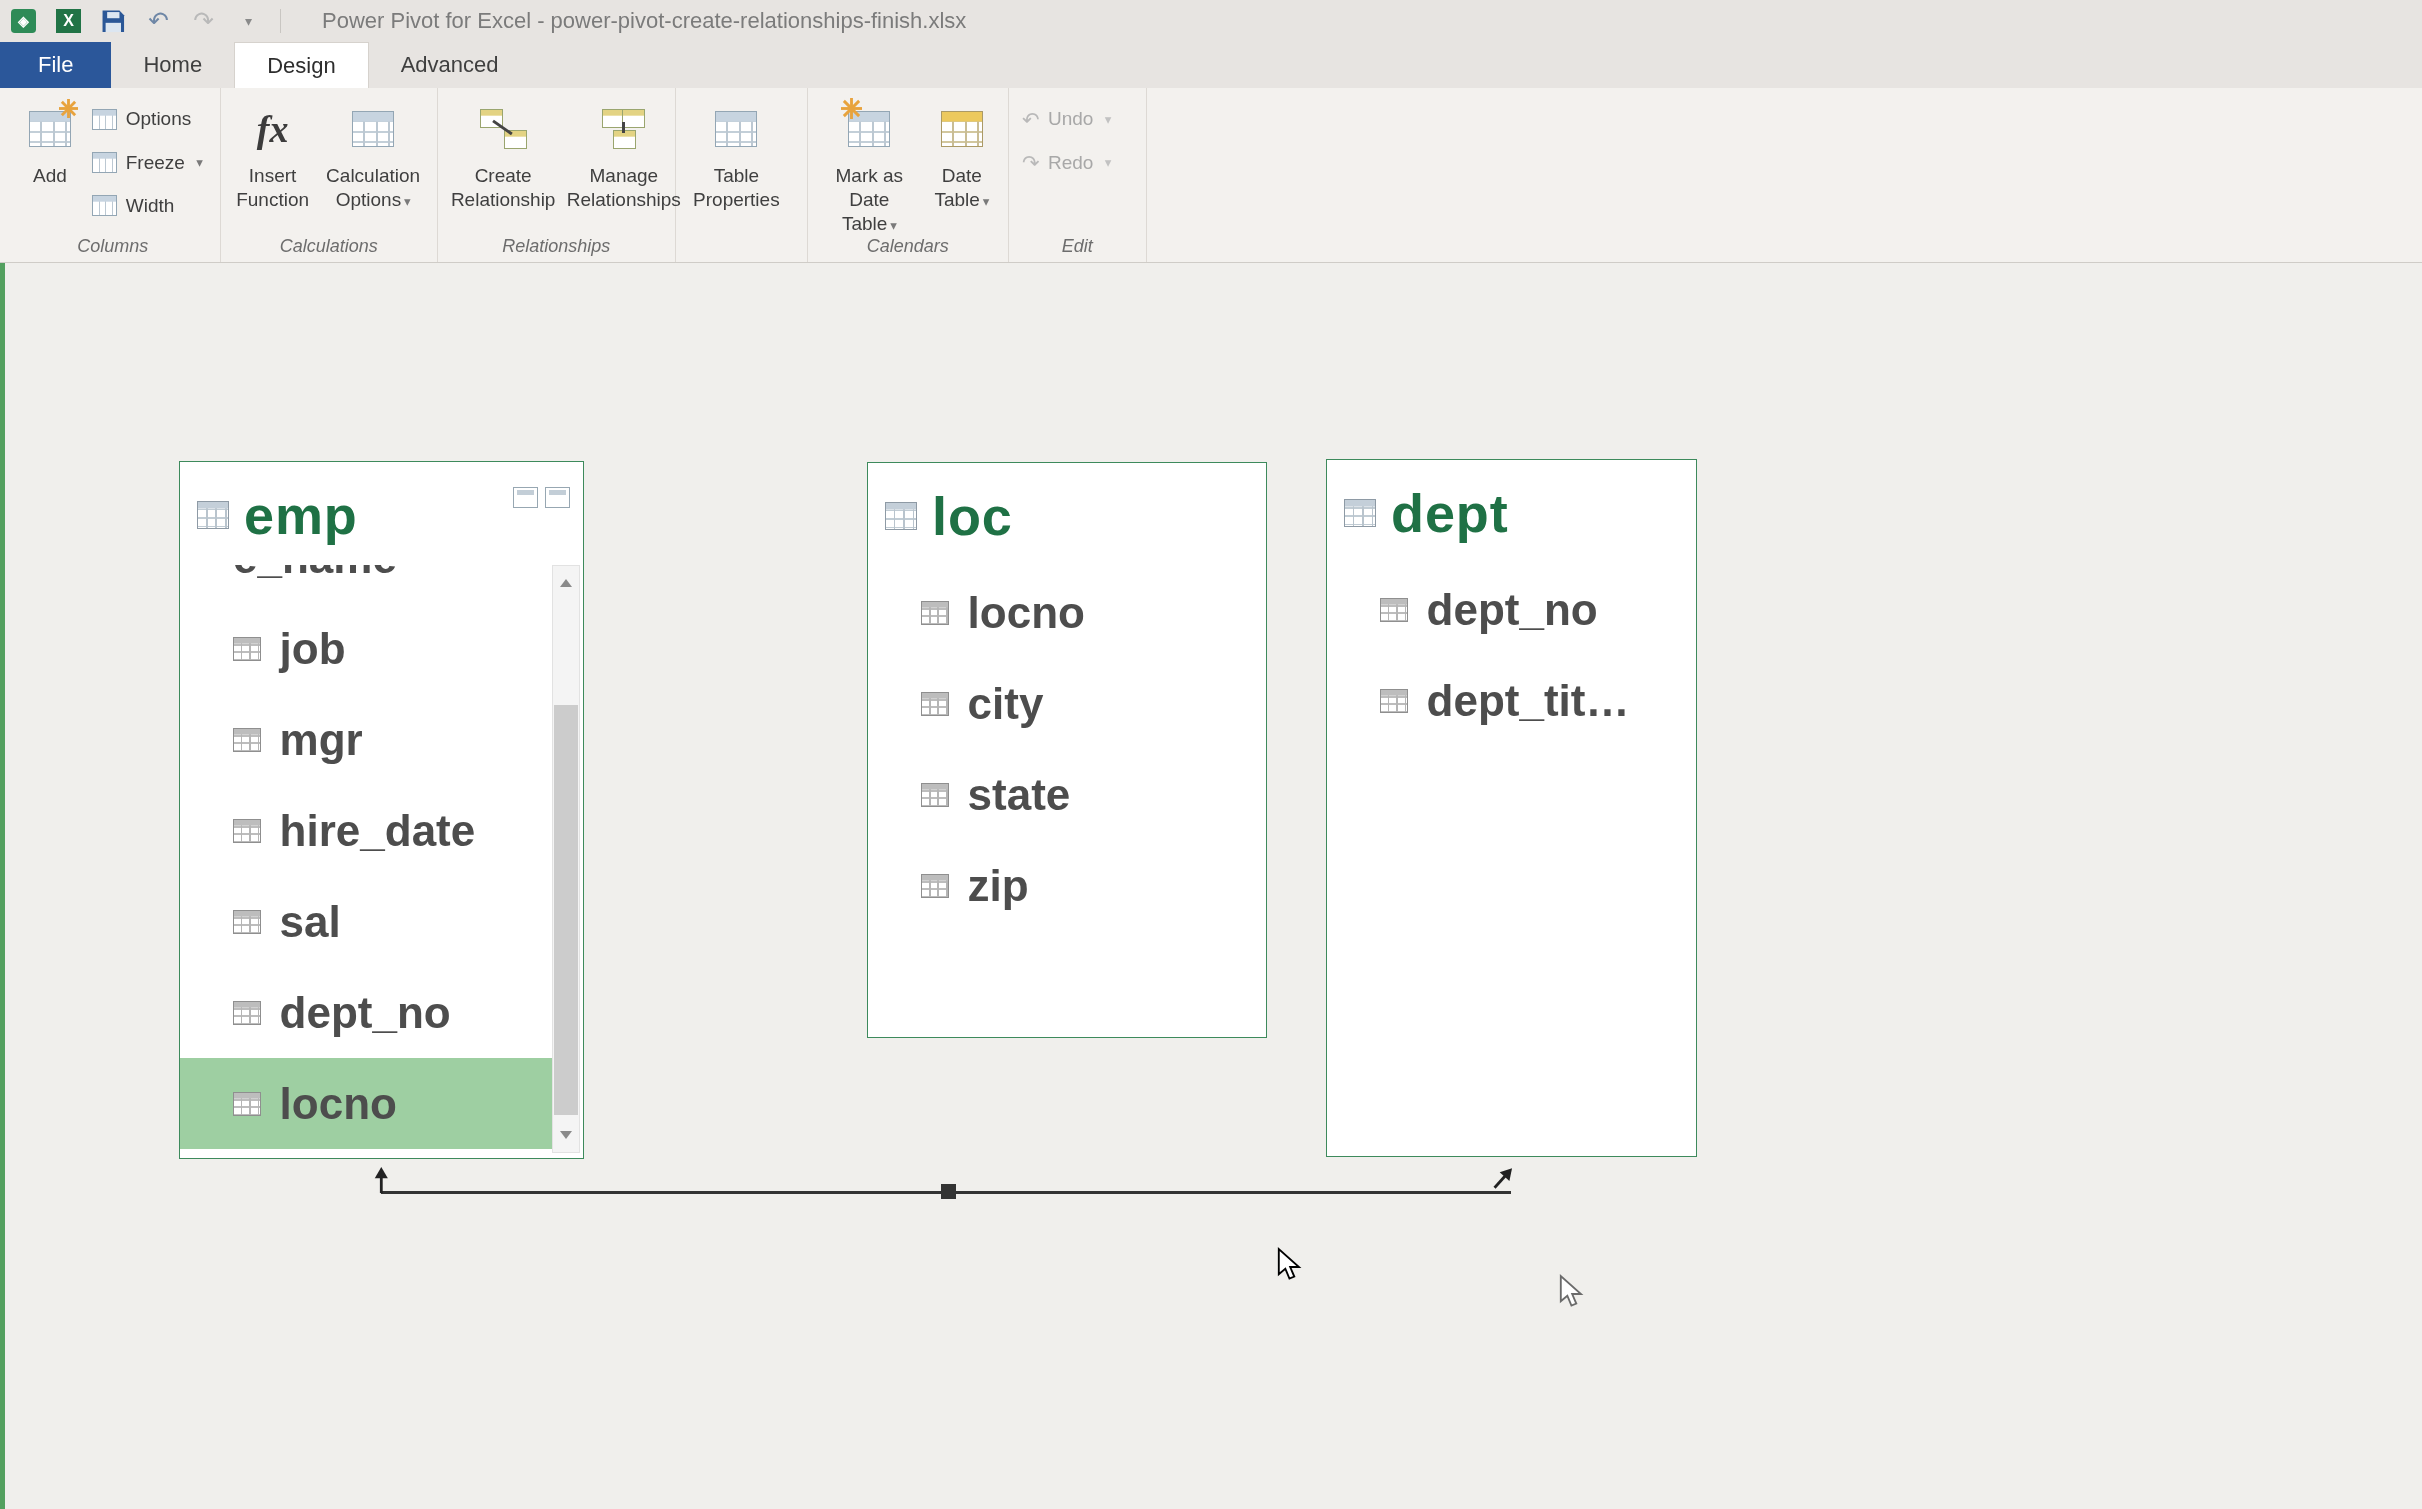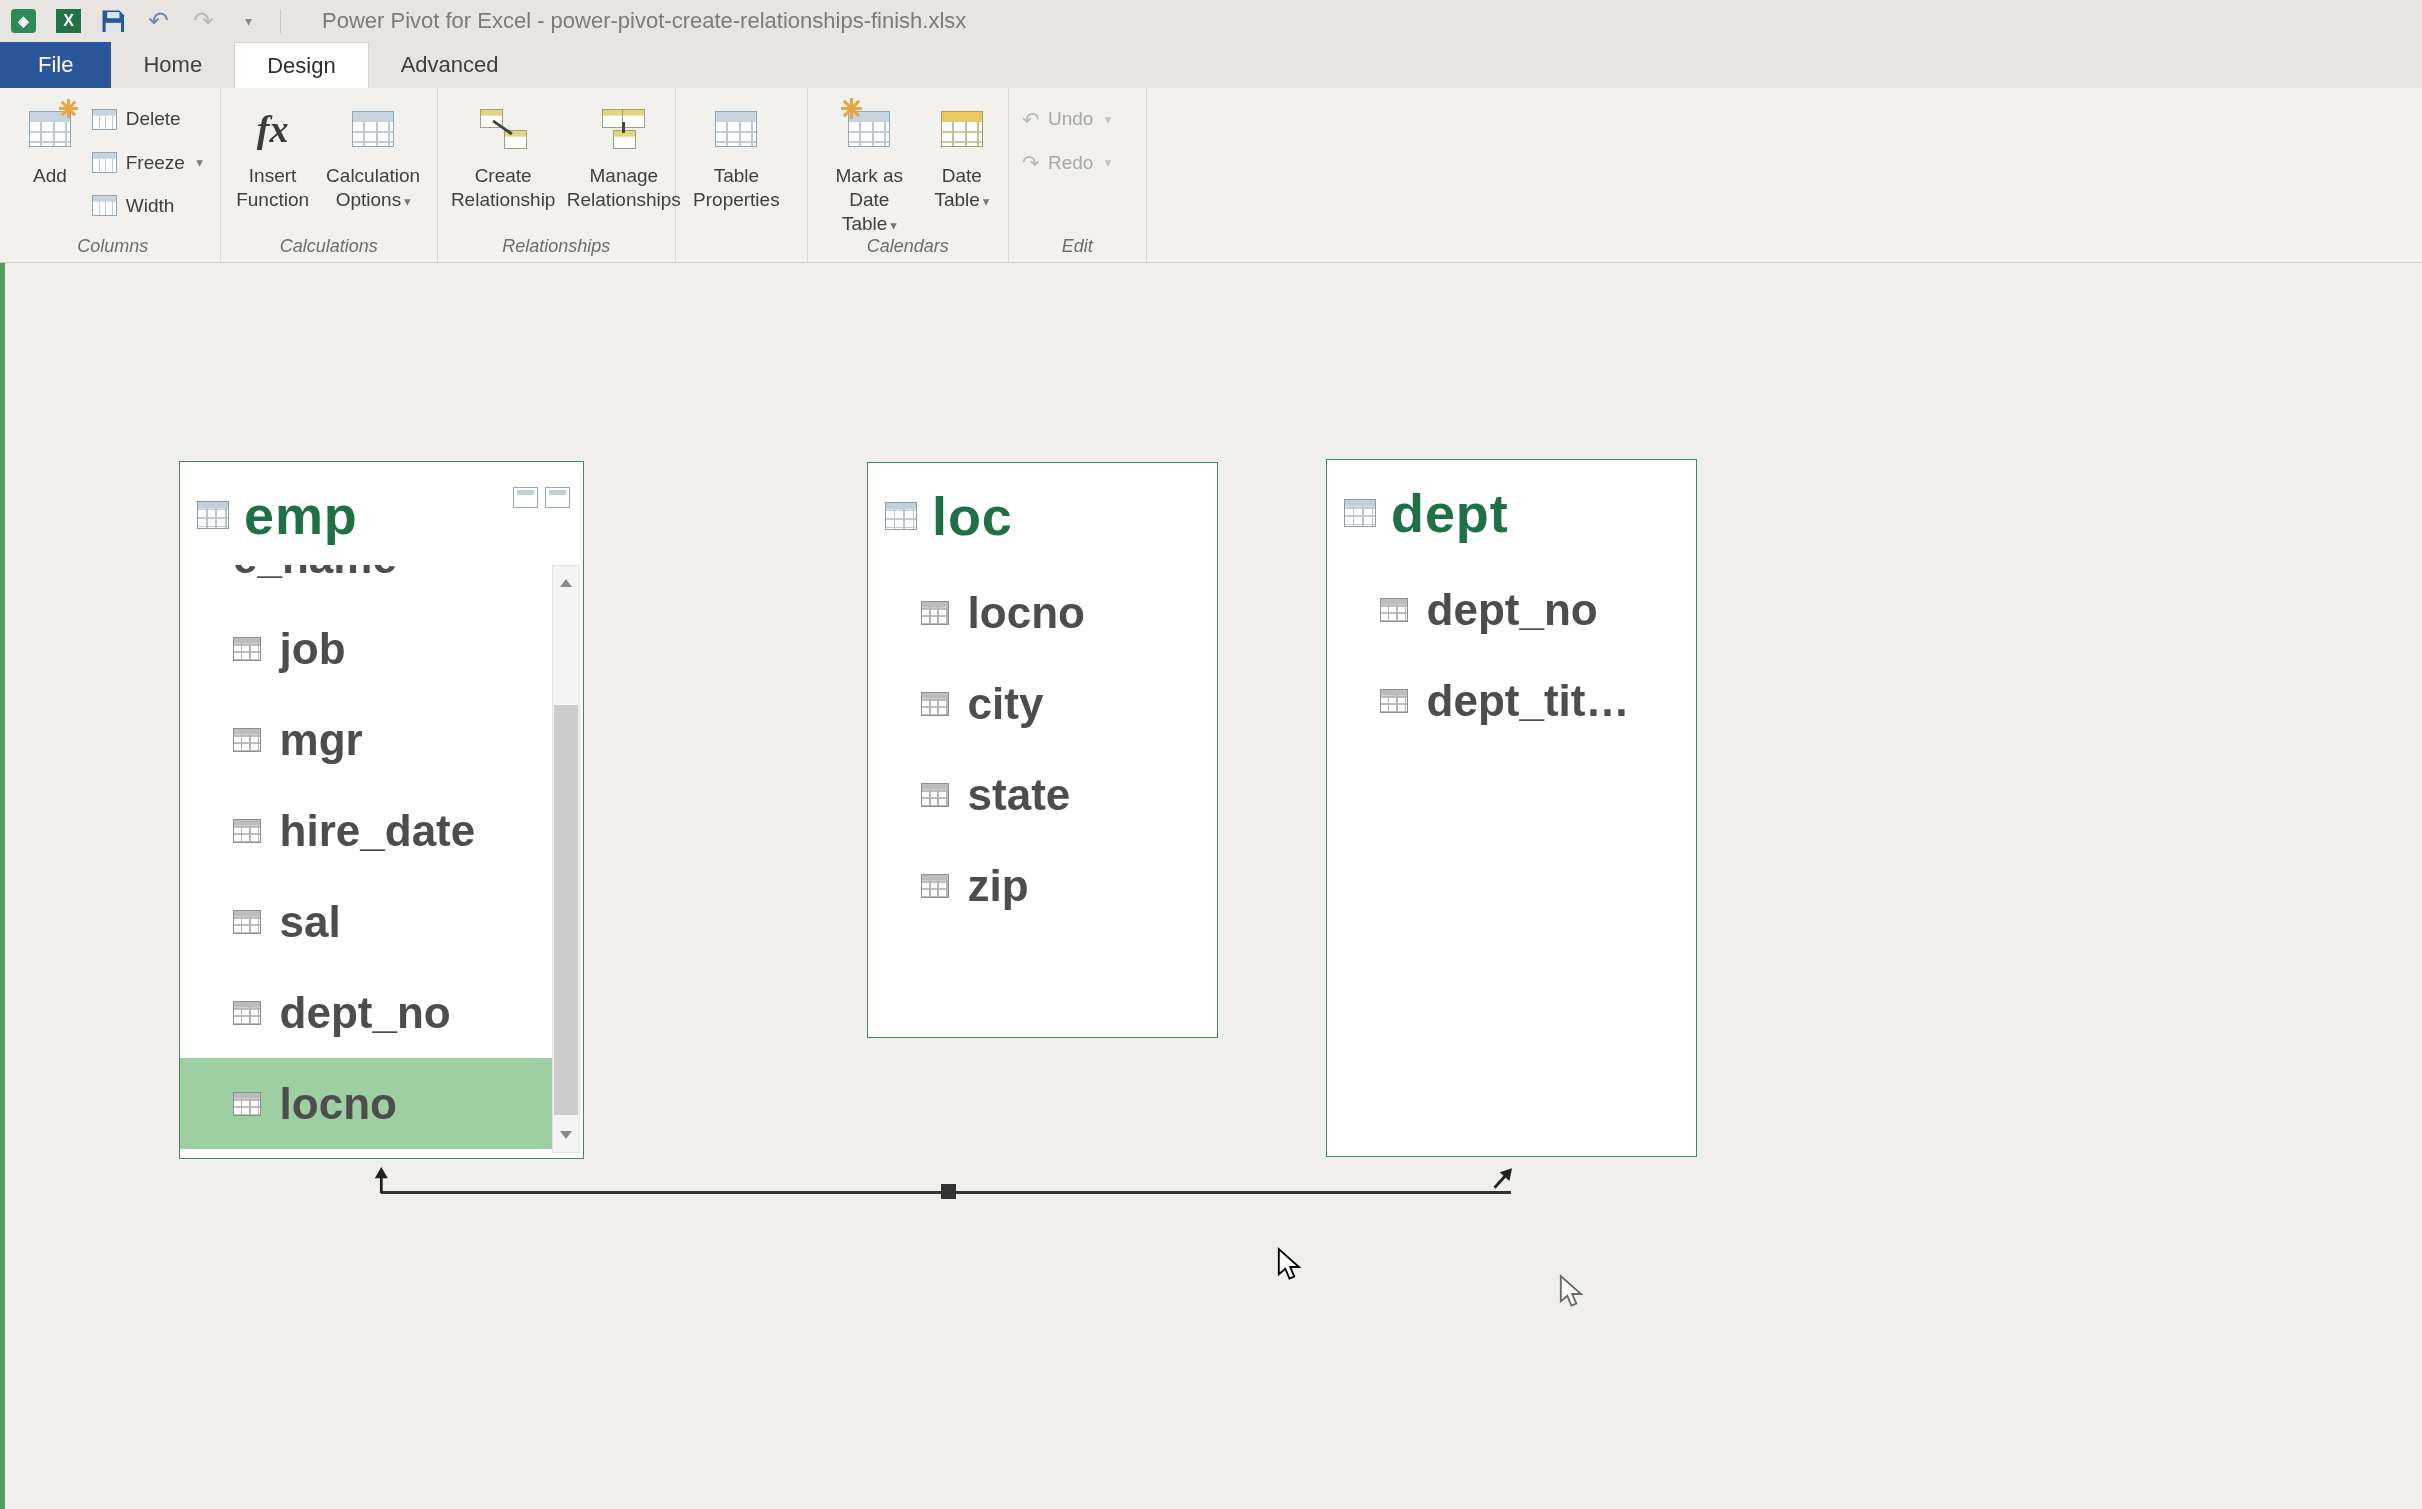--- a/index.html
+++ b/index.html
@@ -139,21 +139,21 @@
               <line x1="3" y1="3" x2="17" y2="17"></line>
               <line x1="17" y1="3" x2="3" y2="17"></line>
             </g>
         </svg>
       </span>
       <span class="blabel">Add</span>
     </div>
     <div class="smallcol">
       <div class="smallbtn">
         <span class="icon-sm"></span>
-        <span>Delete</span>
+        <span>Options</span>
       </div>
       <div class="smallbtn">
         <span class="icon-sm"></span>
         <span>Freeze</span>
         <span class="caret">▾</span>
       </div>
       <div class="smallbtn">
         <span class="icon-sm"></span>
         <span>Width</span>
       </div>
@@ -299,21 +299,21 @@
     <div class="varrow" style="top:0;">
         <span class="tri-up"></span>
       </div>
     <div class="vthumb"></div>
     <div class="varrow" style="bottom:0;">
         <span class="tri-down"></span>
       </div>
   </div>
 </div>
 
-<div class="tcard" style="left:867px;top:462px;width:351px;height:576px;">
+<div class="tcard" style="left:867px;top:462px;width:400px;height:576px;">
   <div class="card-head">
     <span class="head-icon"></span>
     <span class="card-title">loc</span>
   </div>
   <div class="fields" style="top:104px;">
     <div class="field-row">
       <span class="ficon"></span>
       <span class="ftext">locno</span>
     </div>
     <div class="field-row">

